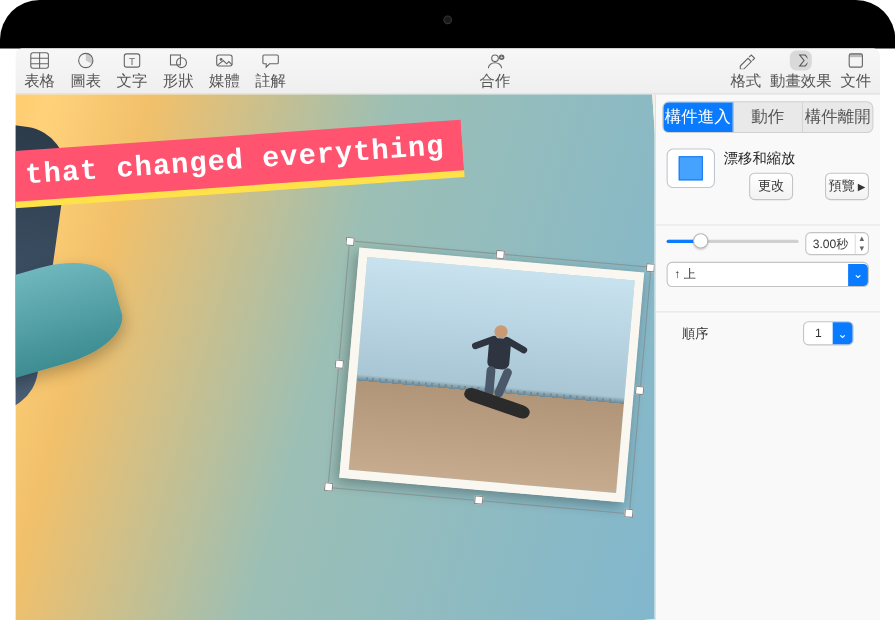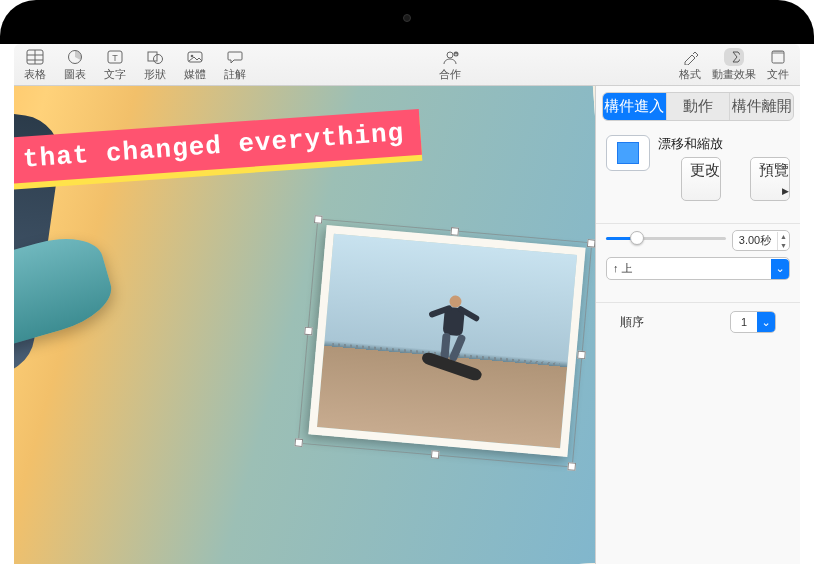--- a/index.html
+++ b/index.html
@@ -8,21 +8,21 @@
 
 .bezel { position: absolute; left: 0; right: 0; top: 0; height: 44px; background: #000; border-radius: 36px 36px 0 0; }
 .camera { position: absolute; left: 50%; top: 14px; width: 8px; height: 8px; margin-left: -4px; background: #1a1a1a; border-radius: 50%; border: 1px solid #333; }
 .frame { position: absolute; left: 14px; right: 14px; top: 44px; bottom: 0; background: #fff; overflow: hidden; border-radius: 6px 6px 0 0; }
 
 
 .toolbar { height: 42px; background: linear-gradient(#f7f7f7,#efefef); border-bottom: 1px solid #d0d0d0; display: flex; align-items: center; padding: 0 8px; font-size: 10px; color: #555; }
 .tb-group { display: flex; gap: 14px; align-items: flex-start; }
 .tb-item { display: flex; flex-direction: column; align-items: center; gap: 1px; cursor: pointer; min-width: 26px; }
 .tb-item .icon { width: 20px; height: 18px; display: flex; align-items: center; justify-content: center; color: #555; }
-.tb-item .label { font-size: 11px; }
+.tb-item .label { font-size: 14px; }
 .spacer-flex { flex: 1; }
 .tb-right .tb-item { min-width: 28px; }
 .tb-right { display: flex; gap: 8px; align-items: flex-start; margin-left: 24px; }
 .tb-right .btn-selected { background: #d9d9d9; border-radius: 6px; padding: 2px 4px; }
 
 
 .main { display: flex; height: calc(100% - 42px); }
 .canvas { flex: 1; position: relative; overflow: hidden; background: #fff; }
 .inspector { width: 205px; border-left: 1px solid #d0d0d0; background: #f9f9f9; display: flex; flex-direction: column; font-size: 12px; color: #333; }
 
@@ -55,21 +55,21 @@
 .seg div:last-child{border-right:none;}
 .seg .active { background:#0a7bff; color:#fff; }
 
 .insp-block { padding: 6px 10px 22px; border-bottom:1px solid #e4e4e4; }
 .effect-row { display:flex; gap:8px; align-items:flex-start; }
 .effect-thumb { width:44px; height:36px; border:1px solid #bfc6cf; border-radius:6px; display:flex; align-items:center; justify-content:center; background:#fff; }
 .effect-thumb .sq { width:22px; height:22px; background:#45a2ff; border:1px solid #1d7af0; }
 .effect-meta { flex:1; }
 .effect-title { font-size:13px; color:#222; margin-bottom:4px; }
 .btn-row { display:flex; gap:6px; }
-.btn { flex:1; background:linear-gradient(#fff,#f2f2f2); border:1px solid #c4c4c4; border-radius:5px; padding:3px 0; font-size:15px; text-align:right; cursor:pointer; color:#333;margin-left:23px; }
+.btn { flex:1; background:linear-gradient(#fff,#f2f2f2); border:1px solid #c4c4c4; border-radius:5px; padding:3px 0; font-size:12px; text-align:center; cursor:pointer; color:#333;margin-left:23px; }
 .btn.preview::after { content:" ▶"; font-size:9px; }
 
 .field-label { font-size:11px; color:#444; margin-bottom:6px; }
 .slider-row { display:flex; align-items:flex-start; gap:6px; margin-bottom:6px; }
 .slider { flex:1; height:16px; position:relative; }
 .slider-track { position:absolute; left:0; right:0; top:7px; height:3px; background:#d0d0d0; border-radius:2px; }
 .slider-fill { position:absolute; left:0; top:7px; height:3px; background:#0a7bff; border-radius:2px; width:26%; }
 .slider-knob { position:absolute; top:1px; left:26%; margin-left:-7px; width:14px; height:14px; background:#fff; border:1px solid #b8b8b8; border-radius:50%; box-shadow:0 1px 2px rgba(0,0,0,.2); }
 .spin { width:58px; display:flex; align-items:center; border:1px solid #c4c4c4; border-radius:5px; background:#fff; font-size:11px; }
 .spin .val { flex:1; text-align:center; padding:2px 0; }

